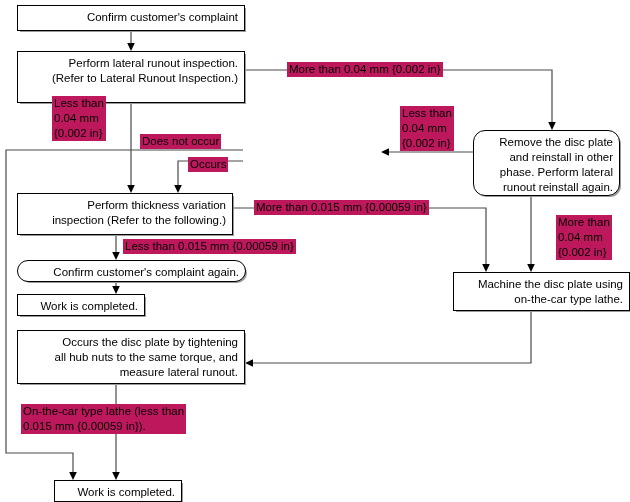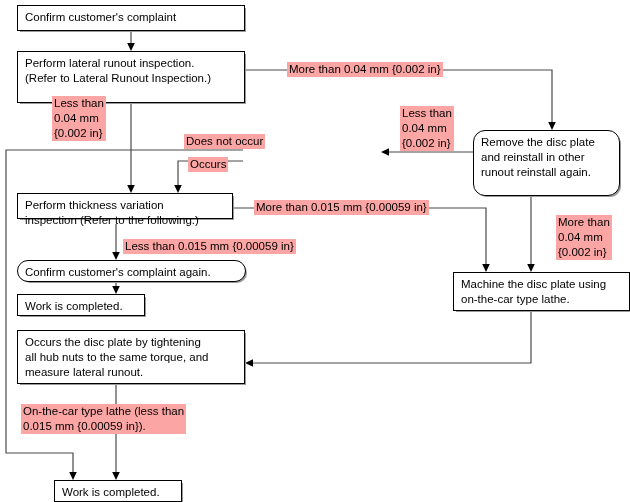--- a/index.html
+++ b/index.html
@@ -20,27 +20,27 @@
     box-sizing: border-box;
     border: 1px solid #000000;
     background: #ffffff;
     color: #000000;
     font-size: 11.5px;
     line-height: 15px;
     padding: 4px 6px 4px 7px;
     z-index: 3;
     box-shadow: 2px 2px 0 -1px #9a9a9a;
   }
-  .node span { display: block; white-space: nowrap; }
+  .node span { display: block; white-space: nowrap; text-align: right; }
   .edge-label {
     position: absolute;
     color: #000000;
     font-size: 11.5px;
     line-height: 15px;
-    background: #fca5a5;
+    background: #be185d;
     white-space: nowrap;
     z-index: 4;
     padding: 0 2px;
   }
   .edge-label span { display: block; white-space: nowrap; }
   svg.wires {
     position: absolute;
     left: 0; top: 0;
     width: 630px;
     height: 502px;
@@ -99,24 +99,25 @@
 
   <div class="node" style="left:17px; top:51px; width:228px; height:52px;">
     <span>Perform lateral runout inspection.</span>
     <span>(Refer to Lateral Runout Inspection.)</span>
   </div>
 
 
   <div class="node" style="left:473px; top:130px; width:147px; height:66px;border-radius:12px;">
     <span>Remove the disc plate</span>
     <span>and reinstall in other</span>
+    <span>phase. Perform lateral</span>
     <span>runout reinstall again.</span>
   </div>
 
-  <div class="node" style="left:17px; top:193px; width:216px; height:26px;">
+  <div class="node" style="left:17px; top:193px; width:216px; height:42px;">
     <span>Perform thickness variation</span>
     <span>inspection (Refer to the following.)</span>
   </div>
 
   <div class="node" style="left:17px; top:260px; width:229px; height:22px;border-radius:11px;">
     <span>Confirm customer's complaint again.</span>
   </div>
 
   <div class="node" style="left:17px; top:294px; width:128px; height:22px;">
     <span>Work is completed.</span>
@@ -146,21 +147,21 @@
     <span>0.04 mm</span>
     <span>{0.002 in}</span>
   </div>
 
   <div class="edge-label" style="left:400px; top:106px;">
     <span>Less than</span>
     <span>0.04 mm</span>
     <span>{0.002 in}</span>
   </div>
 
-  <div class="edge-label" style="left:140px; top:134px;margin-left:44px;">
+  <div class="edge-label" style="left:140px; top:134px;">
     <span>Does not occur</span>
   </div>
 
   <div class="edge-label" style="left:188px; top:157px;">
     <span>Occurs</span>
   </div>
 
   <div class="edge-label" style="left:254px; top:200px;">
     <span>More than 0.015 mm {0.00059 in}</span>
   </div>

